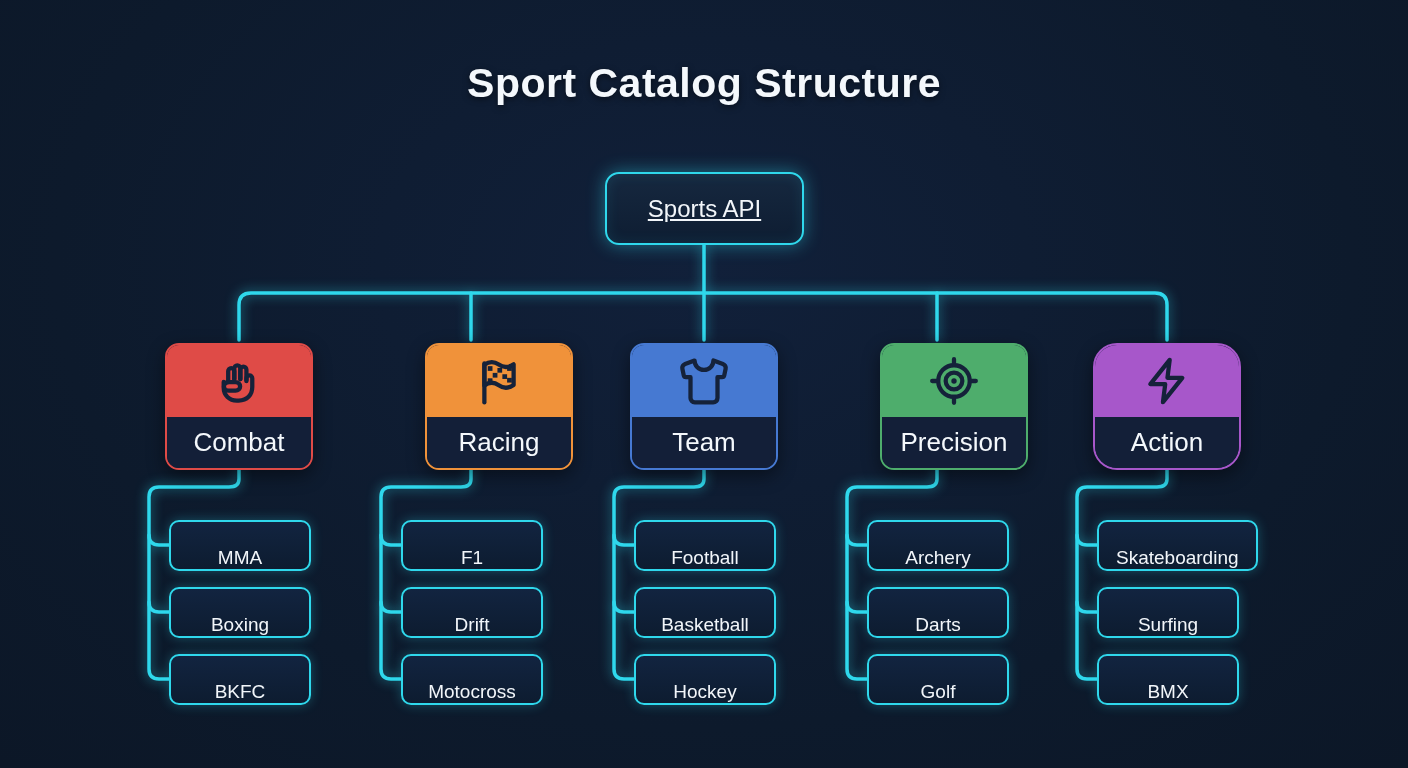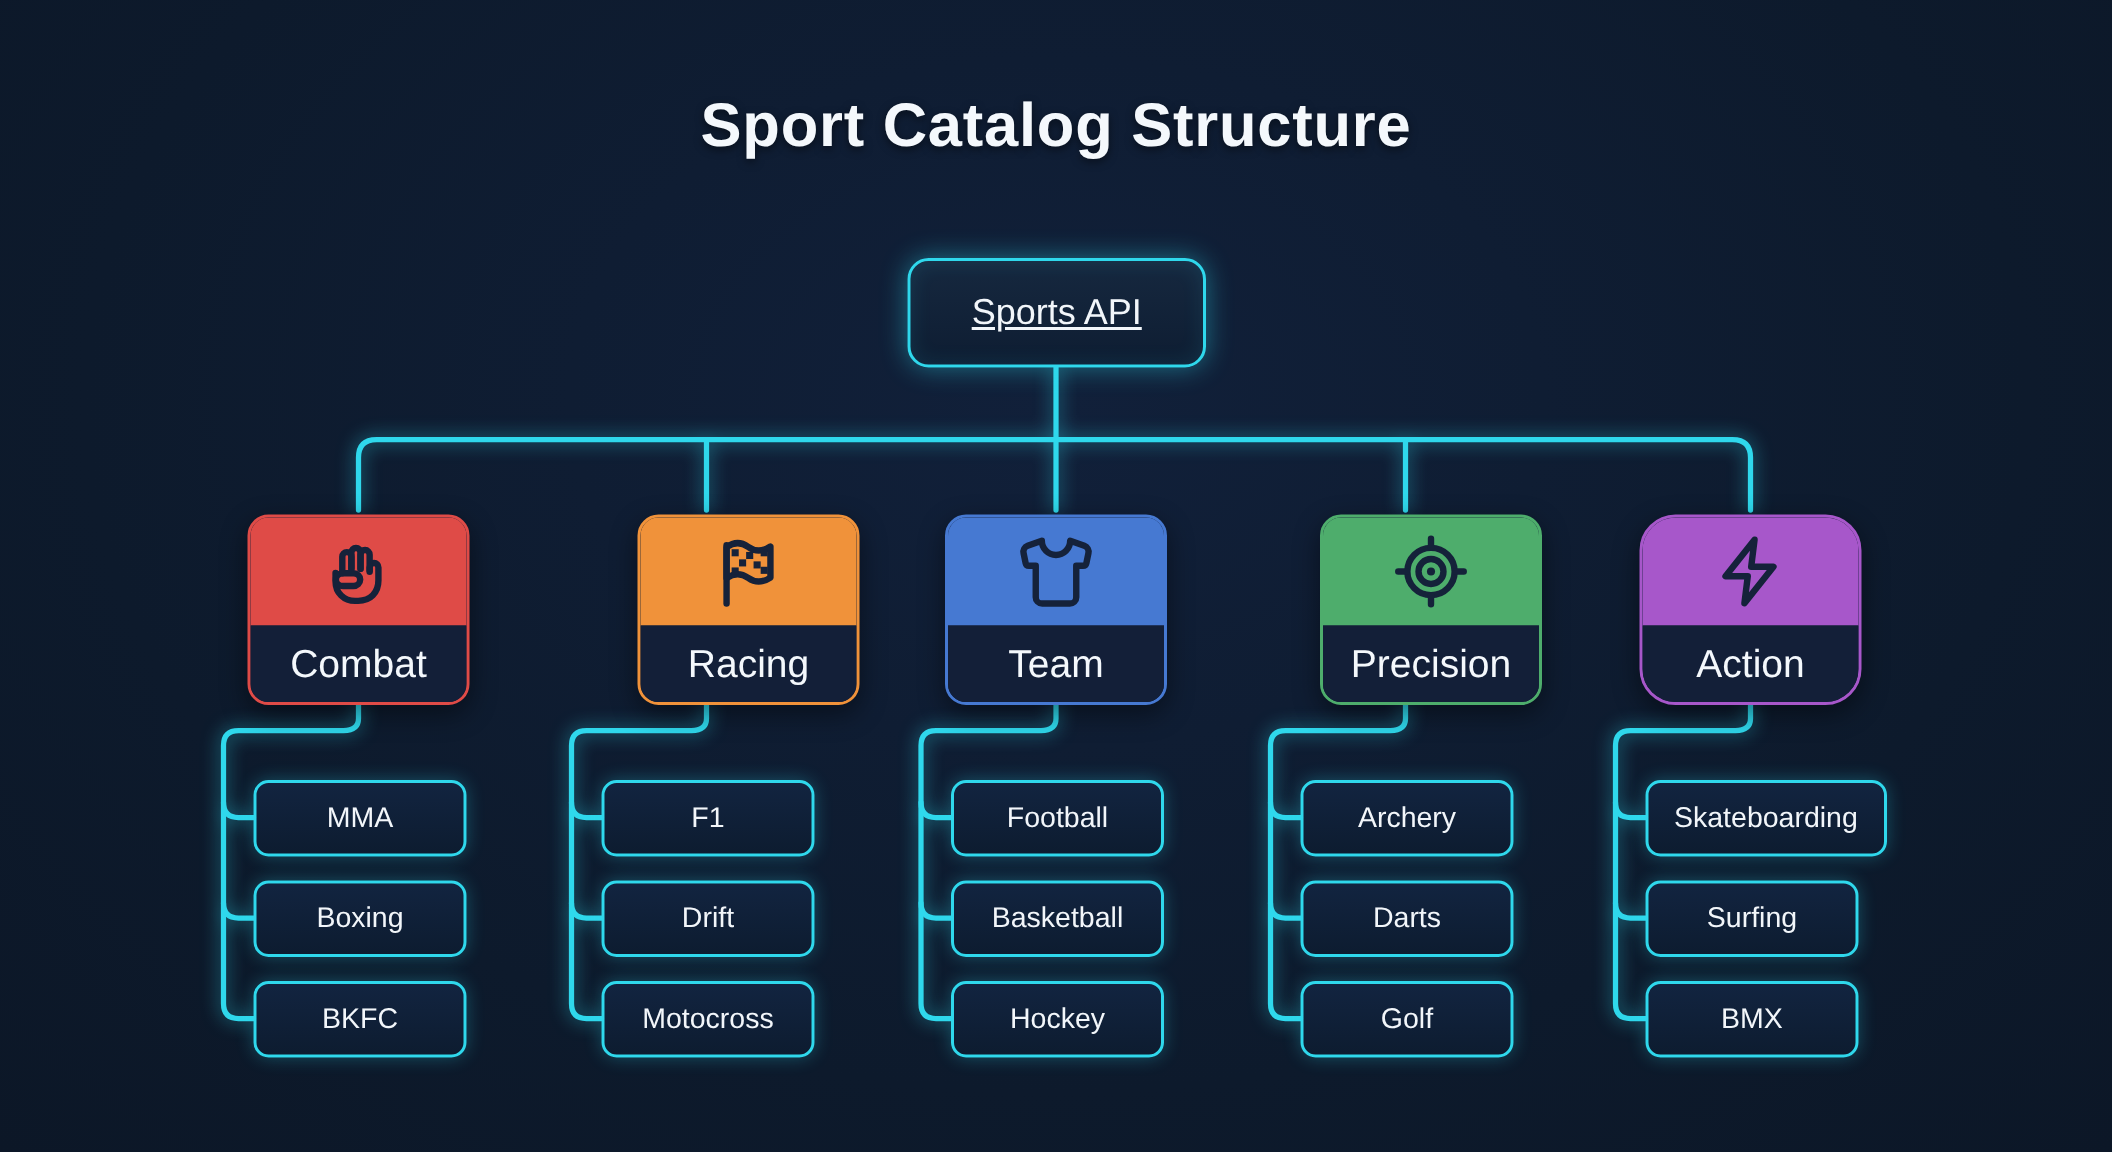--- a/index.html
+++ b/index.html
@@ -37,21 +37,21 @@
   .cat-head svg { width:54px; height:54px; }
   .cat-label {
     flex:1; display:flex; align-items:center; justify-content:center;
     font-size:26px; font-weight:500; color:#f4f8fc; background:#131f38;
   }
   .leaf {
     position:absolute; height:51px; min-width:142px;
     border:2px solid #2fd8ec; border-radius:10px; padding:0 17px;
     background:linear-gradient(180deg,#122440 0%,#0d1c30 100%);
     box-shadow:0 0 12px rgba(47,216,236,.30);
-    display:inline-flex; align-items:center; justify-content:center;
+    display:inline-flex; align-items:flex-end; justify-content:center;
     font-size:19px; white-space:nowrap;
   }
   .ic { stroke:#15223a; fill:none; stroke-width:1.9; stroke-linecap:round; stroke-linejoin:round; }
   .ic .fill { fill:#15223a; stroke:none; }
 </style>
 </head>
 <body>
 
 <div class="stage">
 

